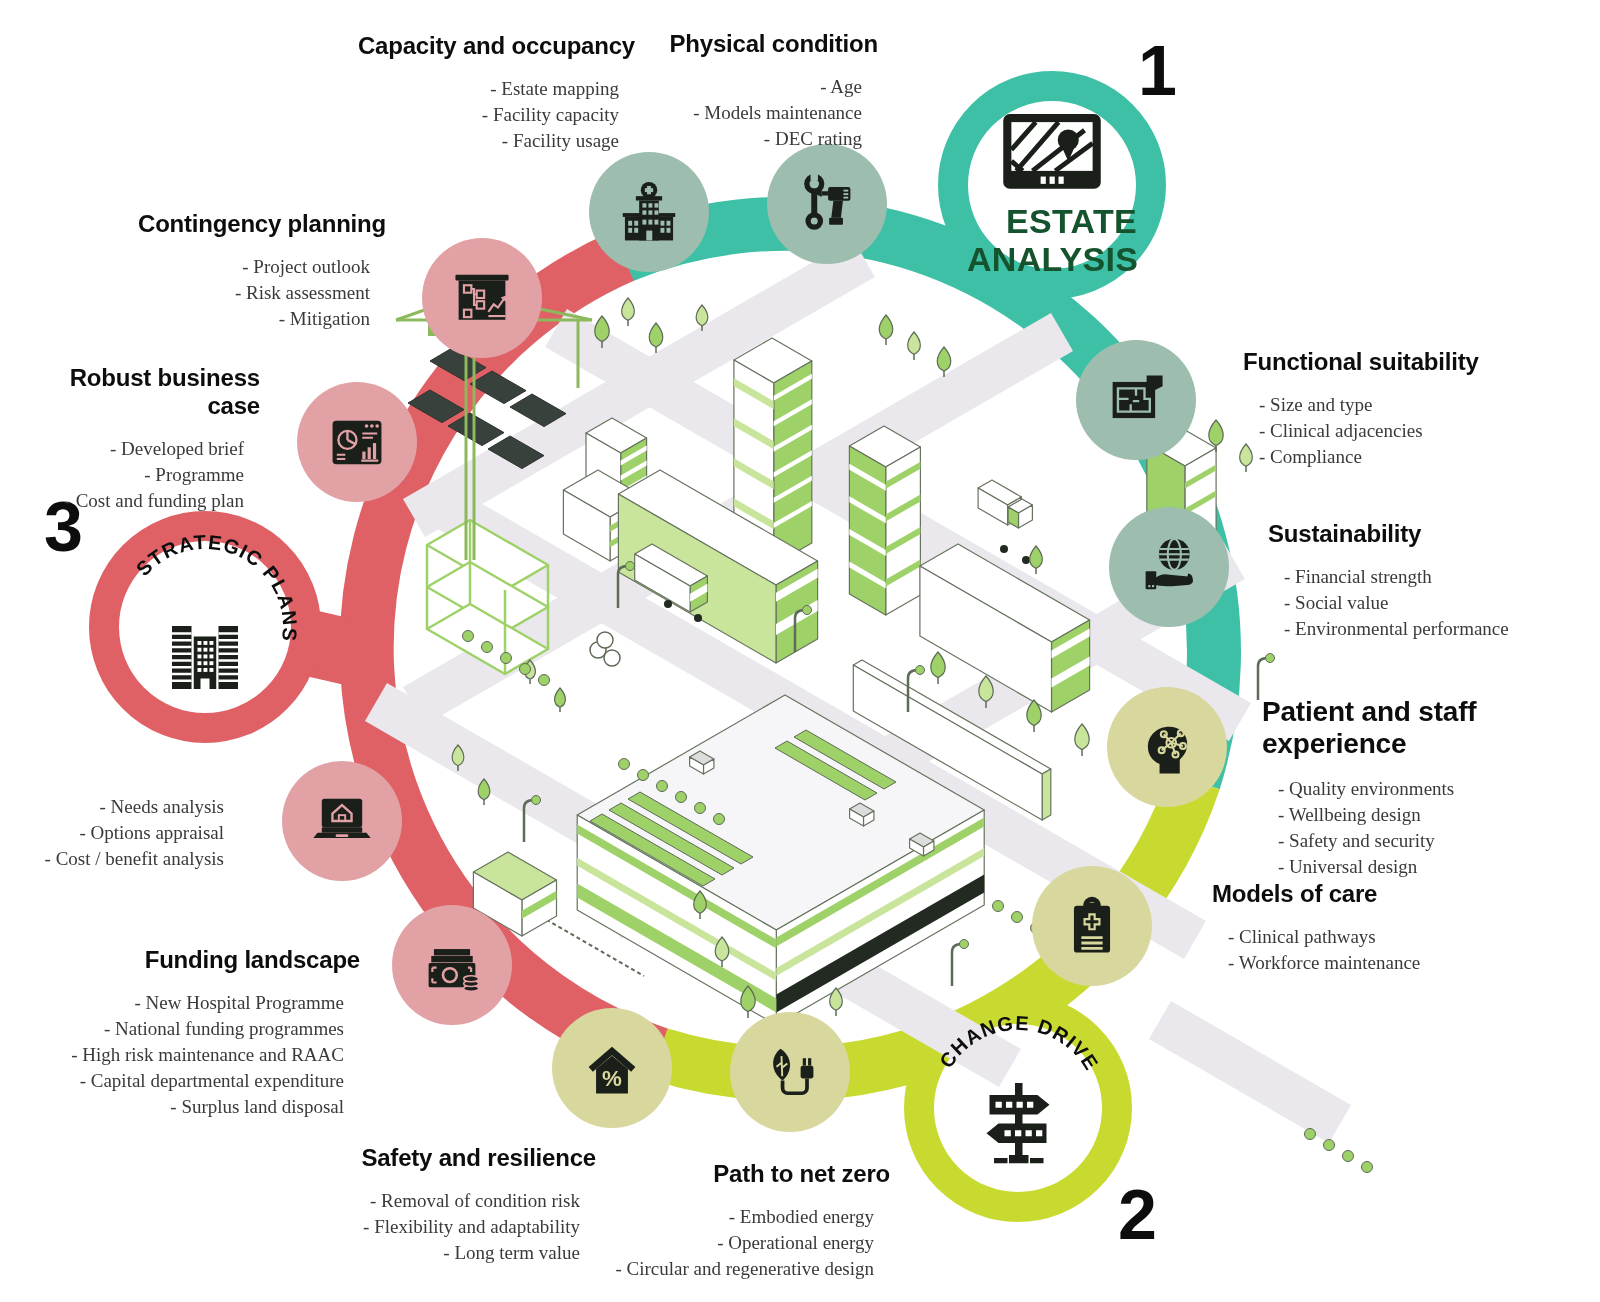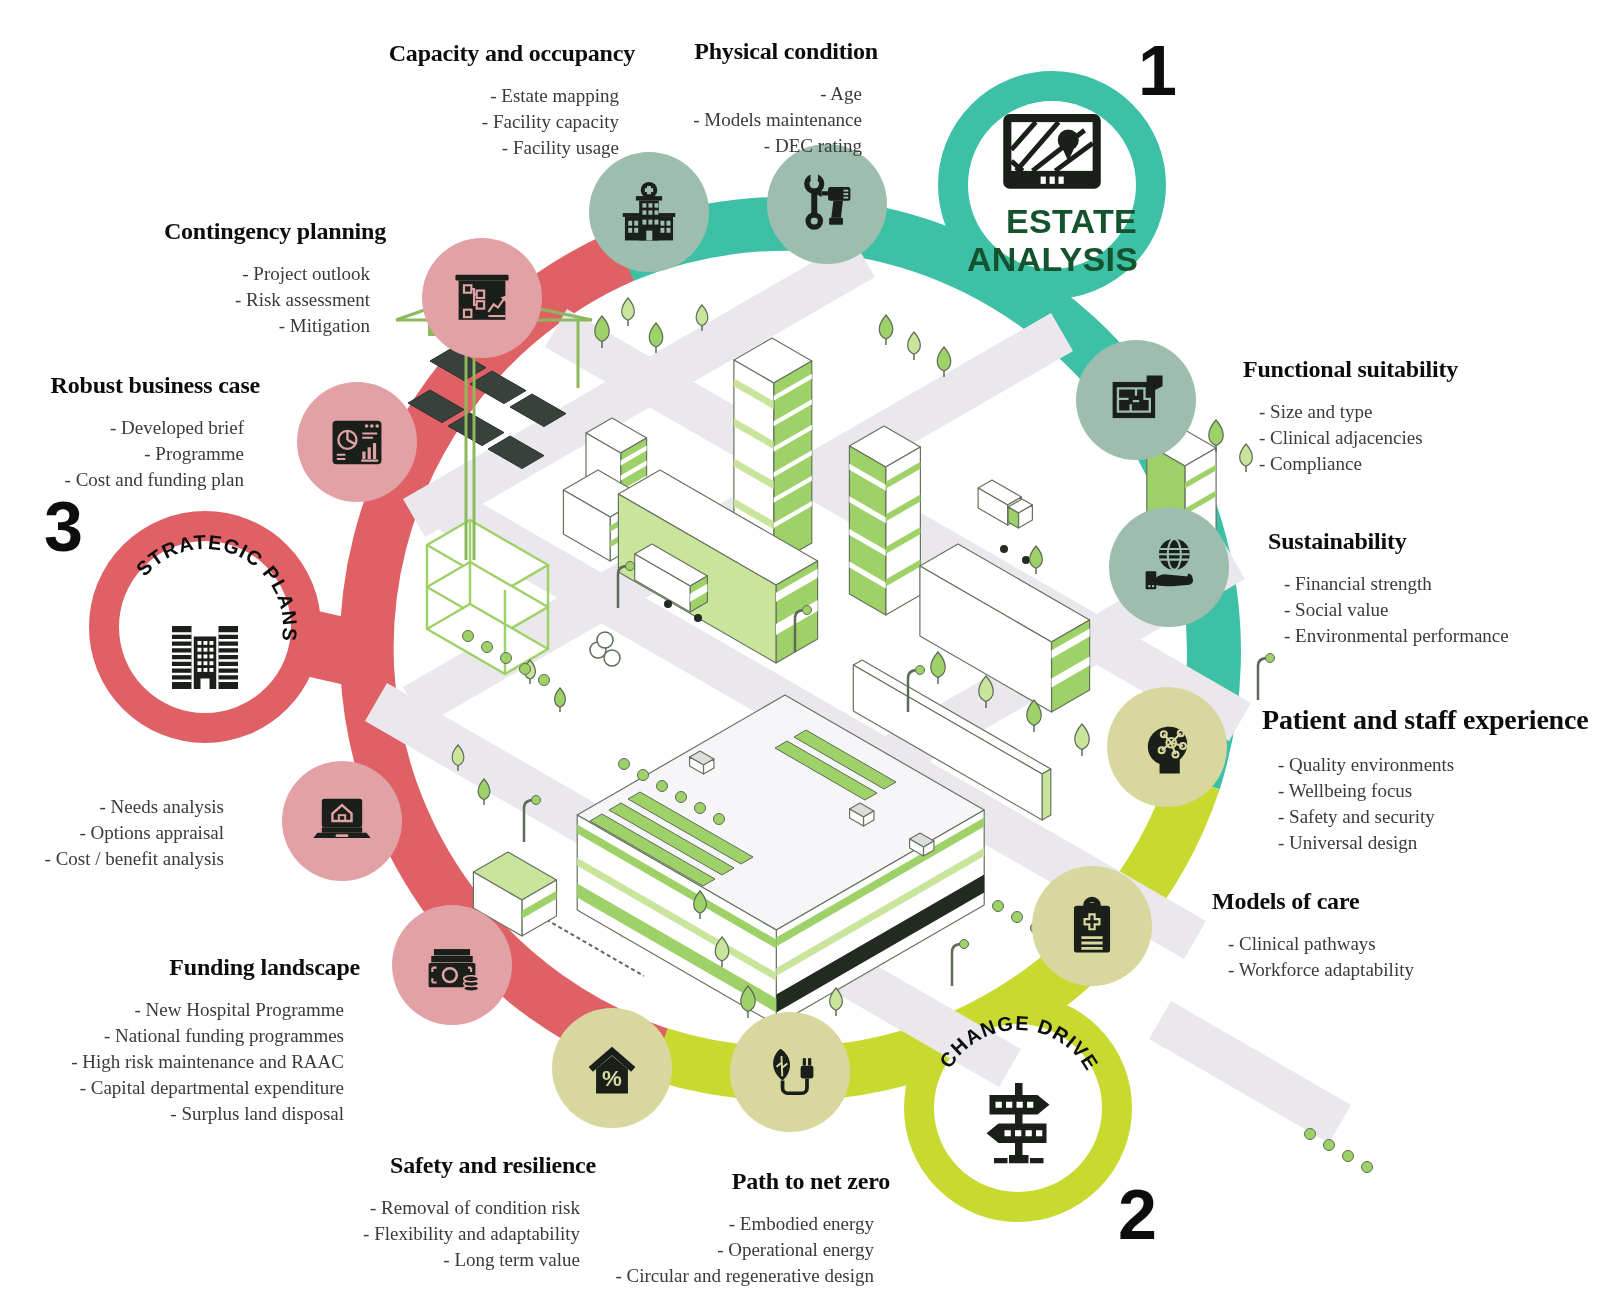--- a/index.html
+++ b/index.html
@@ -1,21 +1,21 @@
 <!DOCTYPE html>
 <html><head>
 <meta charset="utf-8">
 <style>
   html,body{margin:0;padding:0;background:#fff}
   #wrap{position:relative;width:1600px;height:1302px;overflow:hidden;background:#fff;
         font-family:"Liberation Sans",sans-serif}
   #bg{position:absolute;left:0;top:0;width:1600px;height:1302px}
   .sec{position:absolute}
-  .sec h3{font-family:Liberation Serif, serif;font-size:24px;font-weight:700;
-          color:#0d0d0d;margin:16px 0 6px;letter-spacing:-.2px}
+  .sec h3{font-family:Liberation Sans, sans-serif;font-size:24px;font-weight:700;
+          color:#0d0d0d;margin:8px 0 6px;letter-spacing:-.2px}
   .sec.t-sm h3{font-size:28px}
   .sec ul{list-style:none;margin:16px;padding:0;font-family:"Liberation Serif",serif;
           font-size:19px;color:#3a3a3a;line-height:1.37}
   .sec.right{text-align:right}
   .circ{position:absolute;width:120px;height:120px;border-radius:50%;
         display:flex;align-items:center;justify-content:center}
   .num{position:absolute;font-size:70px;font-weight:700;color:#0d0d0d;line-height:1;
        font-family:"Liberation Sans",sans-serif}
   .hub-label{position:absolute;text-align:right;font-weight:700;font-size:34px;
              line-height:1.12;color:#14532d;letter-spacing:.3px}
@@ -577,31 +577,31 @@
       <li>- Financial strength</li>
       <li>- Social value</li>
       <li>- Environmental performance</li>
     </ul>
   </div>
 
   <div class="sec t-sm" style="left:1262px;top:688px;width:335px">
     <h3>Patient and staff experience</h3>
     <ul>
       <li>- Quality environments</li>
-      <li>- Wellbeing focus</li>
+      <li>- Wellbeing design</li>
       <li>- Safety and security</li>
       <li>- Universal design</li>
     </ul>
   </div>
 
   <div class="sec" style="left:1212px;top:872px;width:330px">
     <h3>Models of care</h3>
     <ul>
       <li>- Clinical pathways</li>
-      <li>- Workforce adaptability</li>
+      <li>- Workforce maintenance</li>
     </ul>
   </div>
 
   <div class="sec right" style="left:585px;top:1152px;width:305px">
     <h3>Path to net zero</h3>
     <ul>
       <li>- Embodied energy</li>
       <li>- Operational energy</li>
       <li>- Circular and regenerative design</li>
     </ul>

